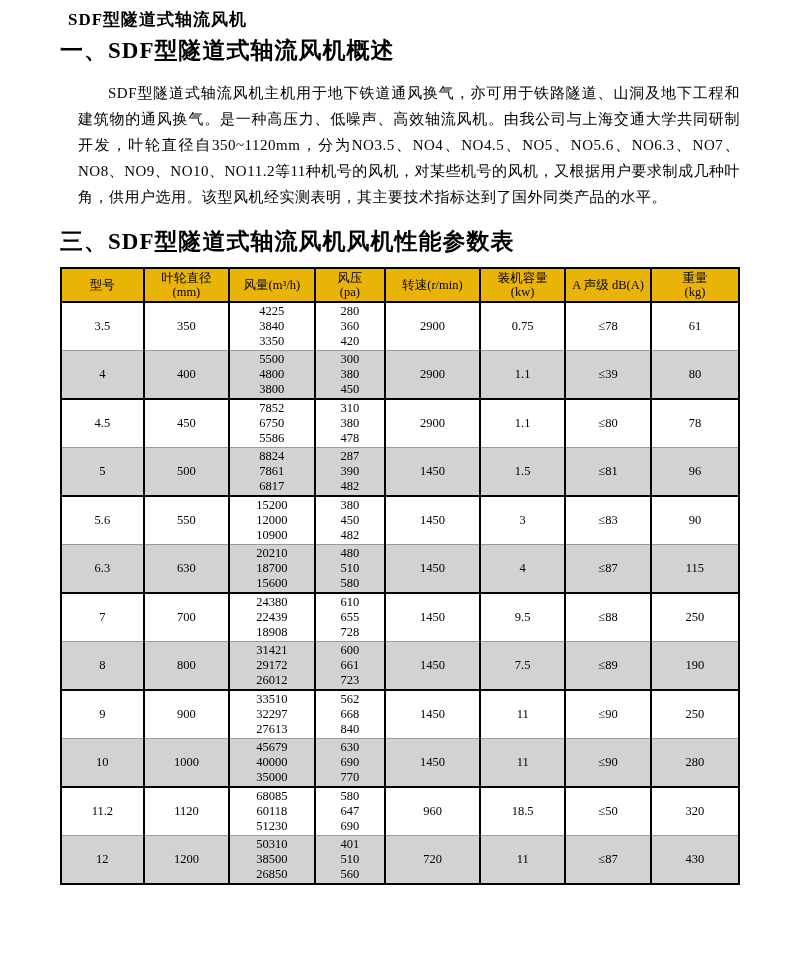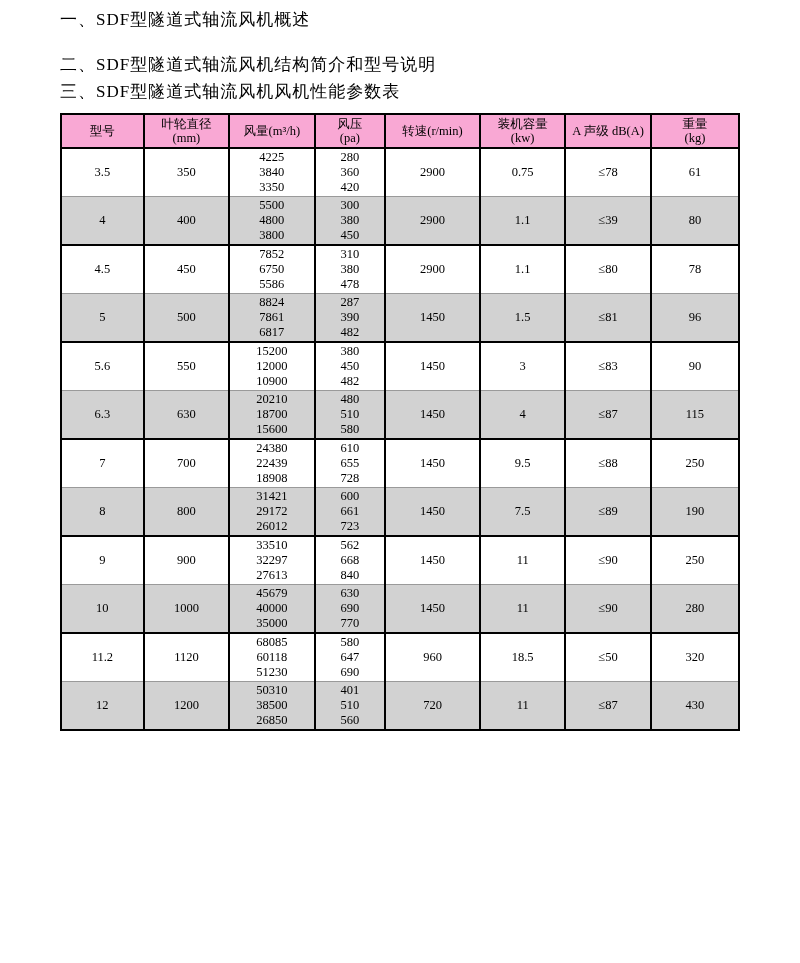--- a/index.html
+++ b/index.html
@@ -13,22 +13,22 @@
   }
   .doc { padding: 8px 60px 0 60px; }
   .doc-title {
     font-size: 17px;
     font-weight: bold;
     padding-left: 8px;
     letter-spacing: 1px;
     margin-bottom: 4px;
   }
   .sec-heading {
-    font-size: 17px;
-    font-weight: normal;
+    font-size: 23px;
+    font-weight: bold;
     letter-spacing: 1px;
   }
   .para {
     font-size: 15px;
     line-height: 26px;
     text-align: justify;
     text-indent: 2em;
     padding-left: 18px;
     margin-top: 14px;
     margin-bottom: 16px;
@@ -47,21 +47,21 @@
     border-right: 2px solid #000;
     text-align: center;
     vertical-align: middle;
     white-space: pre-line;
     font-weight: normal;
   }
   table.spec th {
     height: 34px;
     font-size: 12.5px;
     line-height: 14px;
-    background: #f9a8d4;
+    background: #eab308;
     border-bottom: 2px solid #000;
   }
   table.spec td {
     height: 45px;
     font-size: 12.5px;
     line-height: 15px;
     padding: 1px 2px;
   }
   tbody tr:nth-child(odd)  { background: #ffffff; }
   tbody tr:nth-child(even) { background: #d2d2d2; }
@@ -74,24 +74,25 @@
   col.c5 { width: 14.0%; }
   col.c6 { width: 12.6%; }
   col.c7 { width: 12.6%; }
   col.c8 { width: 13.0%; }
 </style>
 </head>
 <body>
 
 <div class="doc">
 
+  <div class="doc-title">SDF型隧道式轴流风机</div>
 
   <div class="sec-heading">一、SDF型隧道式轴流风机概述</div>
-
-  <div class="sec-heading h2">二、SDF型隧道式轴流风机结构简介和型号说明</div>
+  <p class="para">SDF型隧道式轴流风机主机用于地下铁道通风换气，亦可用于铁路隧道、山洞及地下工程和建筑物的通风换气。是一种高压力、低噪声、高效轴流风机。由我公司与上海交通大学共同研制开发，叶轮直径自350~1120mm，分为NO3.5、NO4、NO4.5、NO5、NO5.6、NO6.3、NO7、NO8、NO9、NO10、NO11.2等11种机号的风机，对某些机号的风机，又根据用户要求制成几种叶角，供用户选用。该型风机经实测表明，其主要技术指标达到了国外同类产品的水平。</p>
+
 
   <div class="sec-heading h3">三、SDF型隧道式轴流风机风机性能参数表</div>
 
   <table class="spec">
     <colgroup>
       <col class="c1">
         <col class="c2">
         <col class="c3">
         <col class="c4">
       <col class="c5">

